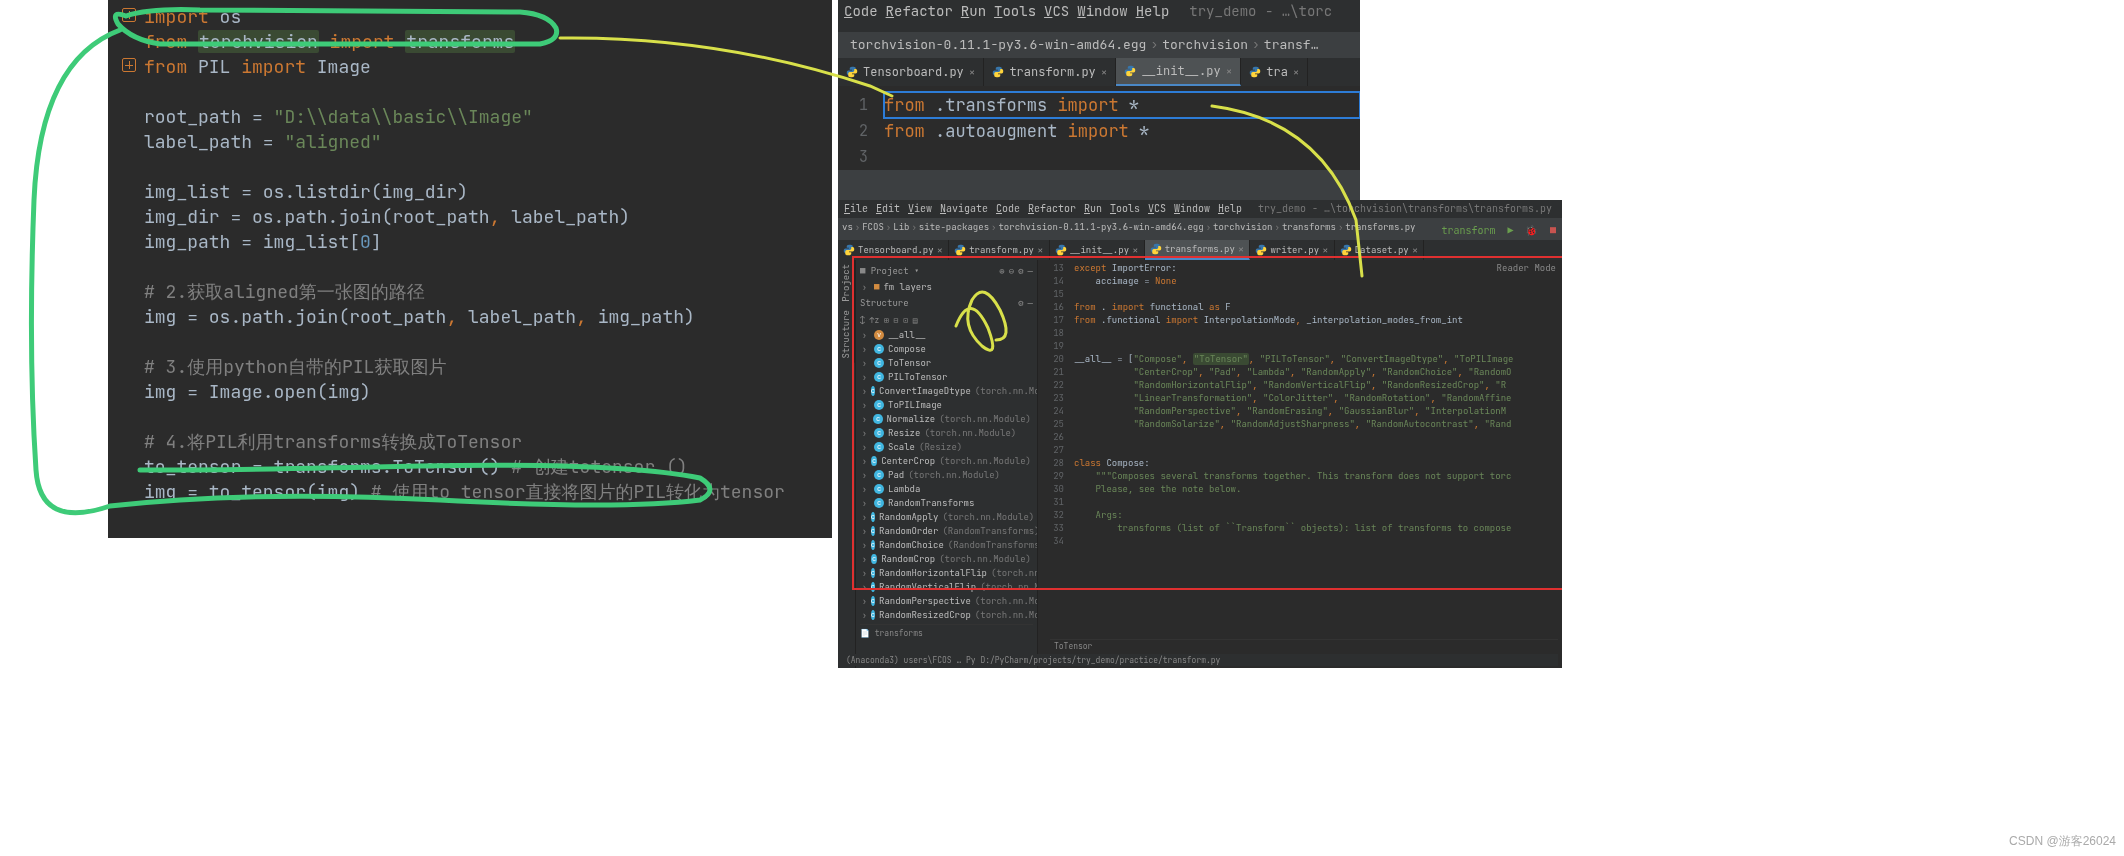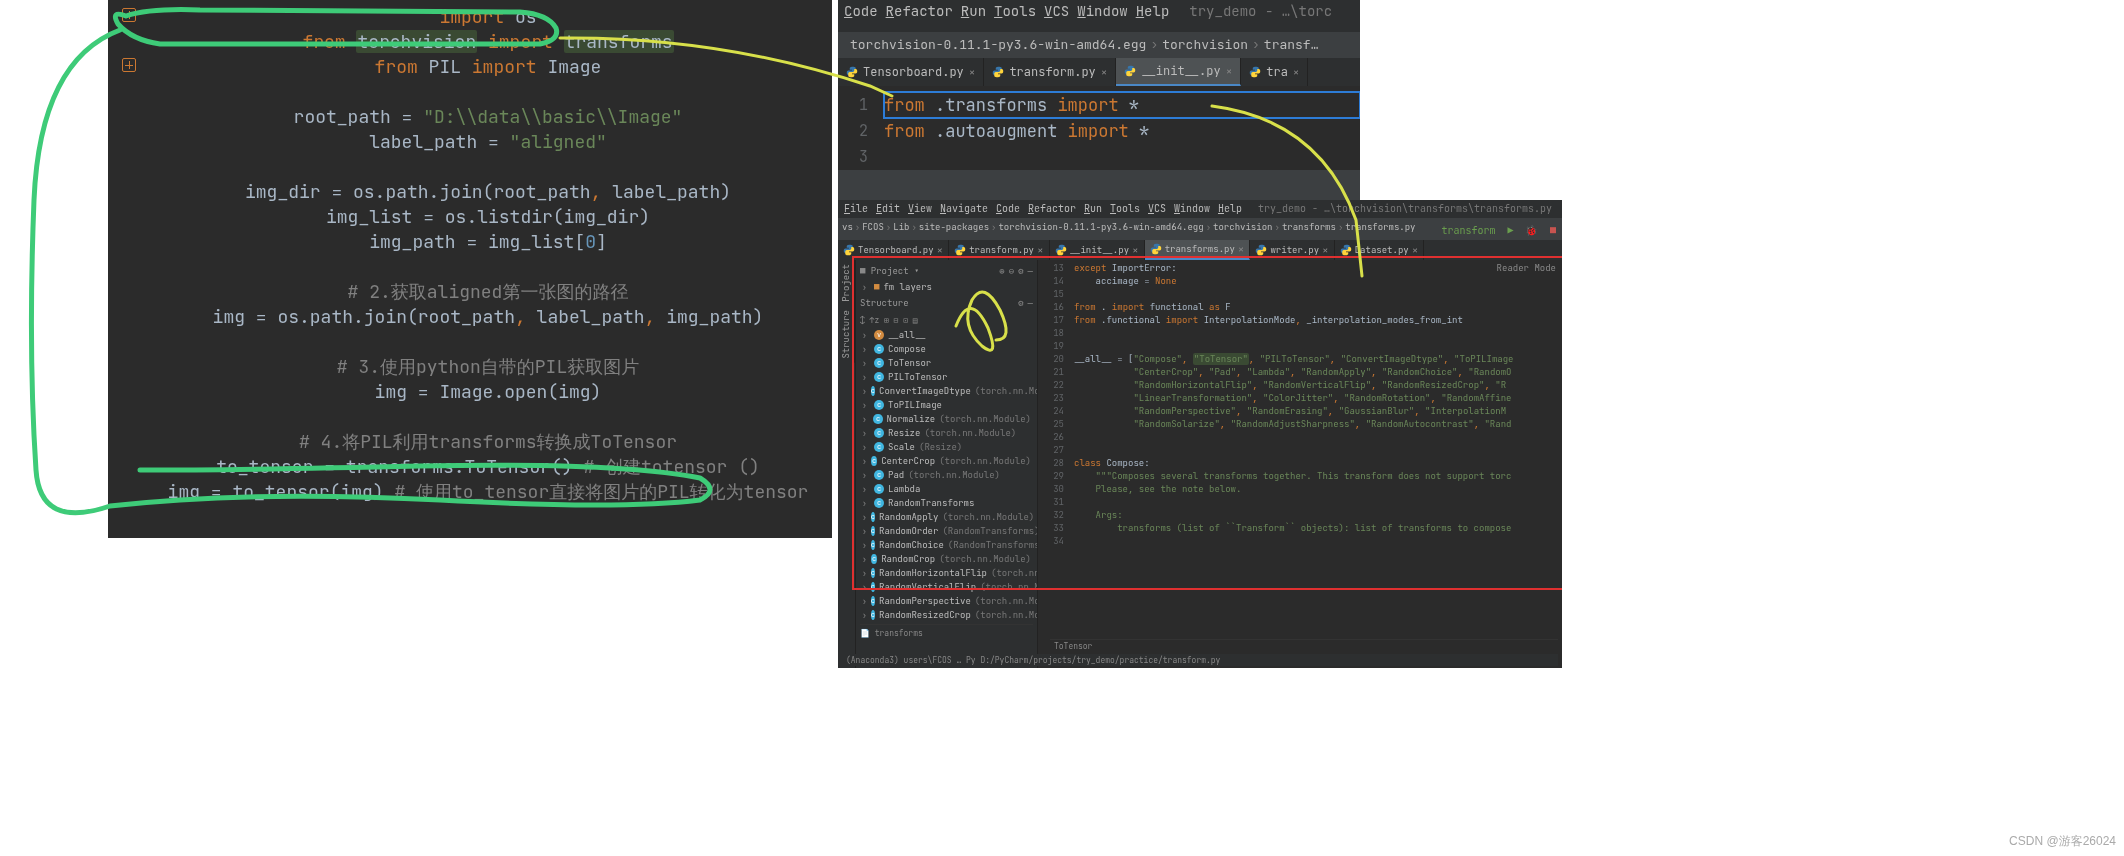--- a/index.html
+++ b/index.html
@@ -27,21 +27,21 @@
     font-family: "JetBrains Mono","Consolas","Monaco",monospace;
     font-size: 12px;
     position: relative;
     width: 2124px;
     height: 856px;
     overflow: hidden;
   }
   .panel { position: absolute; background: var(--bg-editor); color: var(--text-gray); }
 
   
-  .panelA { left: 108px; top: 0; width: 724px; height: 538px; padding: 4px 0 0 36px; font-size: 18px; line-height: 25px; text-align: center; }
+  .panelA { left: 108px; top: 0; width: 724px; height: 538px; padding: 4px 0 0 36px; font-size: 18px; line-height: 25px; }
   .gutter-icon { position:absolute; left:14px; width:14px; height:14px; border:1px solid #cc7832; border-radius:2px; }
   .gutter-icon::before,.gutter-icon::after{content:"";position:absolute;background:#cc7832;}
   .gutter-icon::before{left:2px;right:2px;top:6px;height:1px;}
   .gutter-icon::after{top:2px;bottom:2px;left:6px;width:1px;}
 
   .kw{color:var(--text-orange);} .str{color:var(--text-green);} .cmt{color:var(--text-comment);}
   .num{color:var(--text-blue);}
   .hl{background:#3a4a33;border-radius:2px;padding:0 1px;}
 
   
@@ -101,22 +101,22 @@
   <span class="gutter-icon" style="top:8px"></span>
   <span class="gutter-icon" style="top:58px"></span>
   <div id="codeA">
       <div><span class="kw">import </span><span class="">os</span></div>
       <div><span class="kw">from </span><span class="hl">torchvision</span><span class="kw"> import </span><span class="hl">transforms</span></div>
       <div><span class="kw">from </span><span class="">PIL </span><span class="kw">import </span><span class="">Image</span></div>
       <div>&nbsp;</div>
       <div><span class="">root_path = </span><span class="str">"D:\\data\\basic\\Image"</span></div>
       <div><span class="">label_path = </span><span class="str">"aligned"</span></div>
       <div>&nbsp;</div>
+      <div><span class="">img_list = os.listdir(img_dir)</span></div>
       <div><span class="">img_dir = os.path.join(root_path</span><span class="kw">, </span><span class="">label_path)</span></div>
-      <div><span class="">img_list = os.listdir(img_dir)</span></div>
       <div><span class="">img_path = img_list[</span><span class="num">0</span><span class="">]</span></div>
       <div>&nbsp;</div>
       <div><span class="cmt"># 2.获取aligned第一张图的路径</span></div>
       <div><span class="">img = os.path.join(root_path</span><span class="kw">, </span><span class="">label_path</span><span class="kw">, </span><span class="">img_path)</span></div>
       <div>&nbsp;</div>
       <div><span class="cmt"># 3.使用python自带的PIL获取图片</span></div>
       <div><span class="">img = Image.open(img)</span></div>
       <div>&nbsp;</div>
       <div><span class="cmt"># 4.将PIL利用transforms转换成ToTensor</span></div>
       <div><span class="">to_tensor = transforms.ToTensor()   </span><span class="cmt"># 创建totensor ()</span></div>

